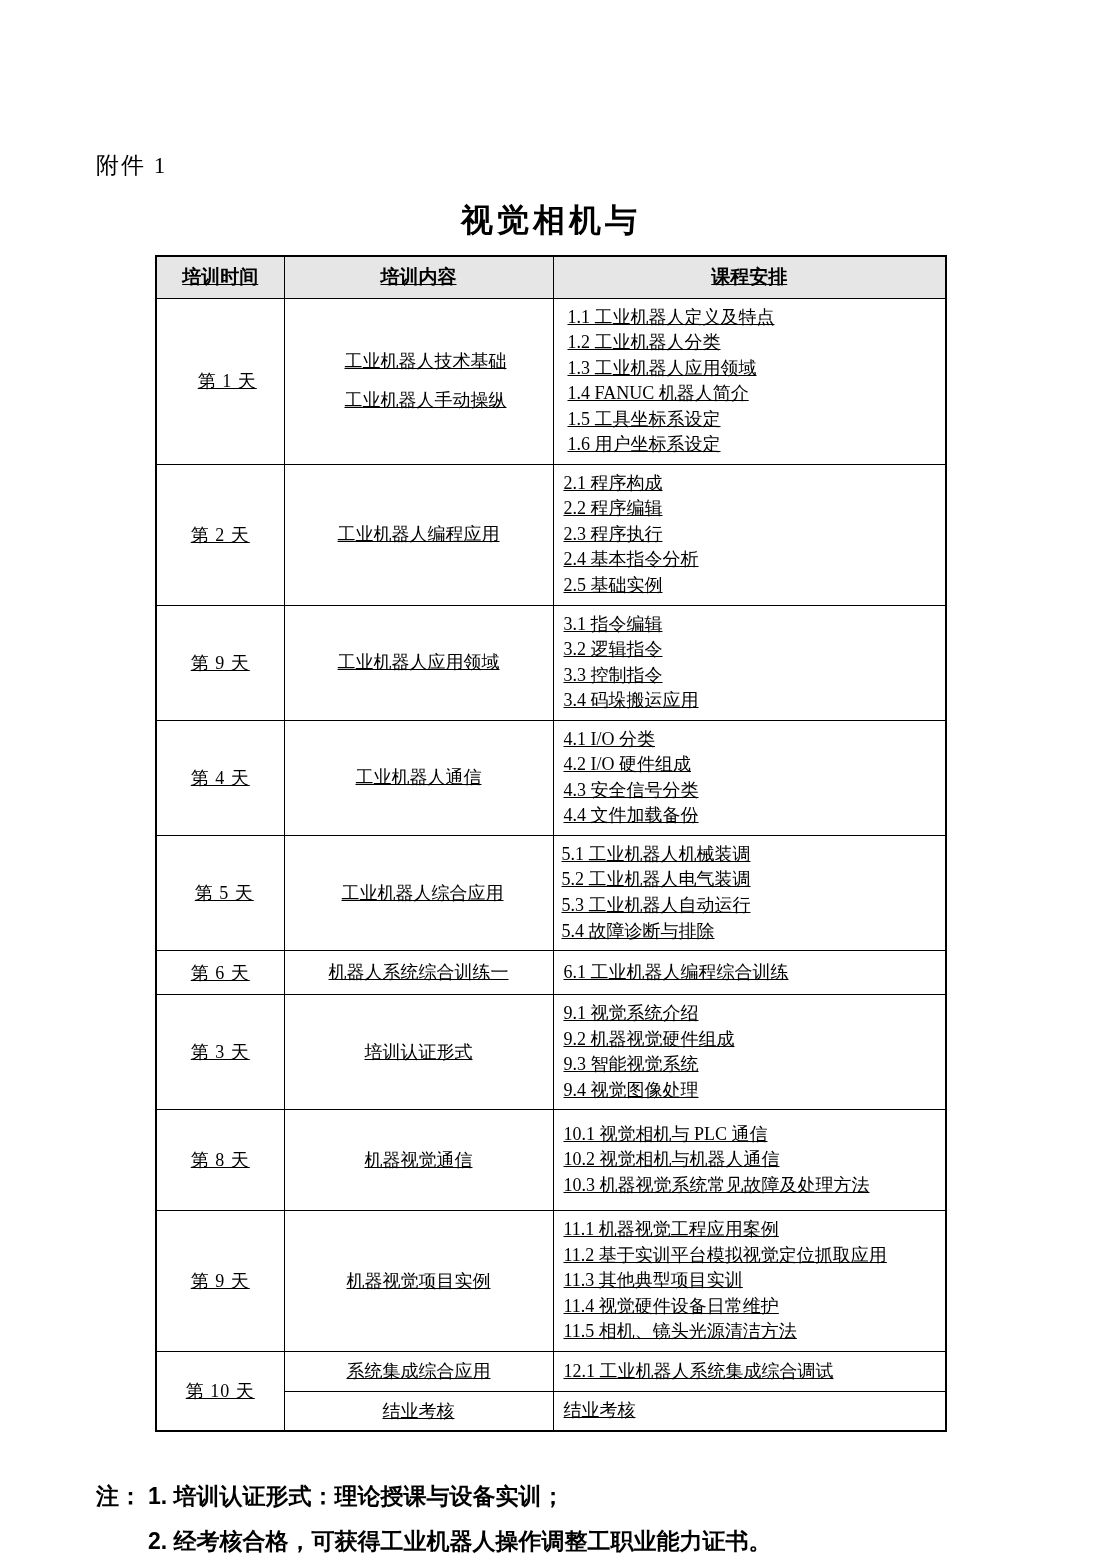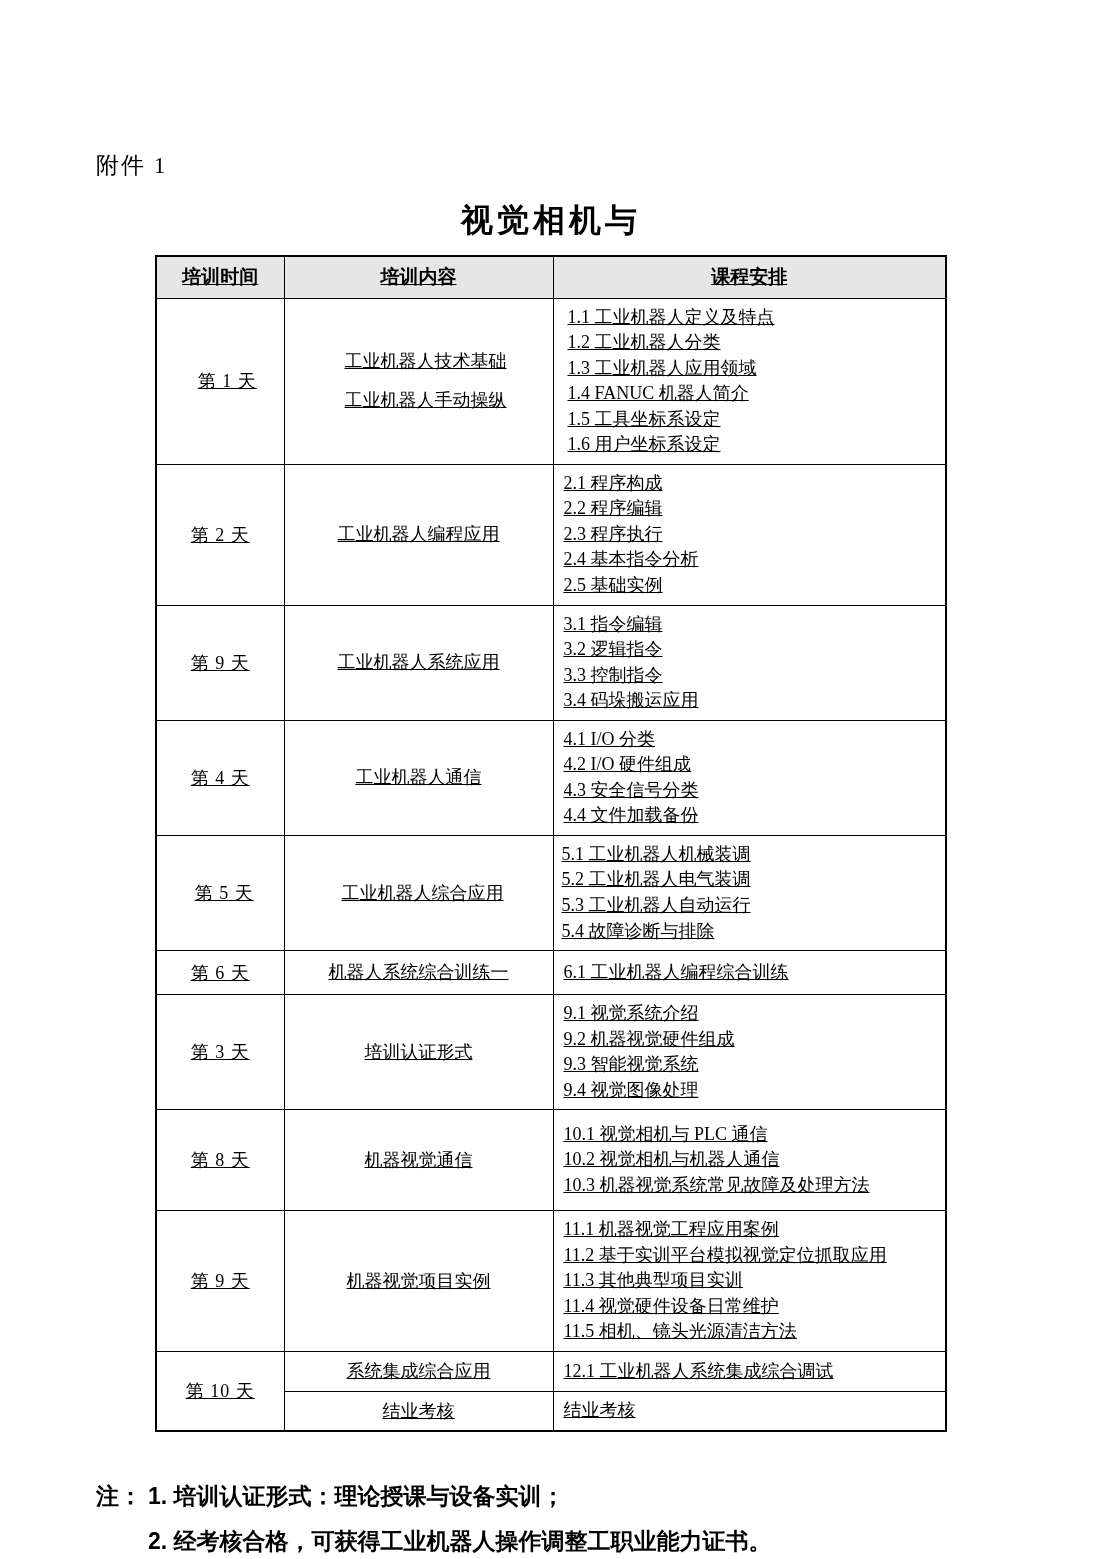--- a/index.html
+++ b/index.html
@@ -125,21 +125,21 @@
         <td class="day">第 2 天</td>
         <td class="content">工业机器人编程应用</td>
         <td class="schedule">2.1 程序构成
 2.2 程序编辑
 2.3 程序执行
 2.4 基本指令分析
 2.5 基础实例</td>
       </tr>
       <tr>
         <td class="day">第 9 天</td>
-        <td class="content">工业机器人系统应用</td>
+        <td class="content">工业机器人应用领域</td>
         <td class="schedule">3.1 指令编辑
 3.2 逻辑指令
 3.3 控制指令
 3.4 码垛搬运应用</td>
       </tr>
       <tr>
         <td class="day">第 4 天</td>
         <td class="content">工业机器人通信</td>
         <td class="schedule">4.1 I/O 分类
 4.2 I/O 硬件组成

